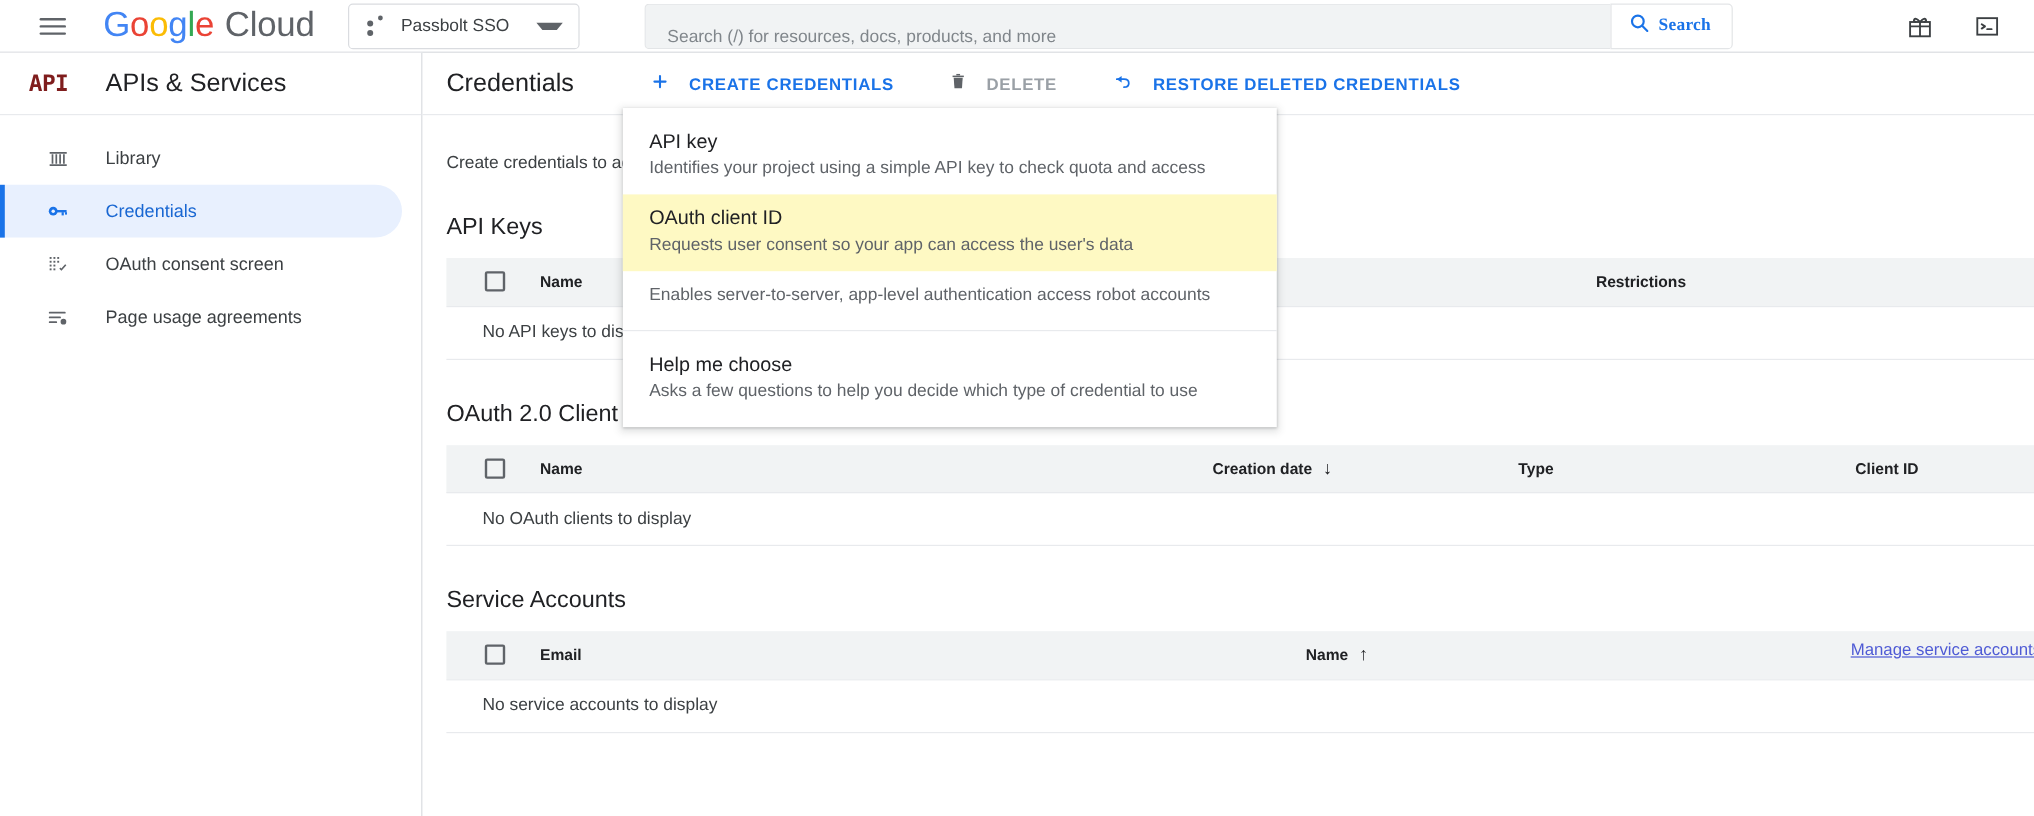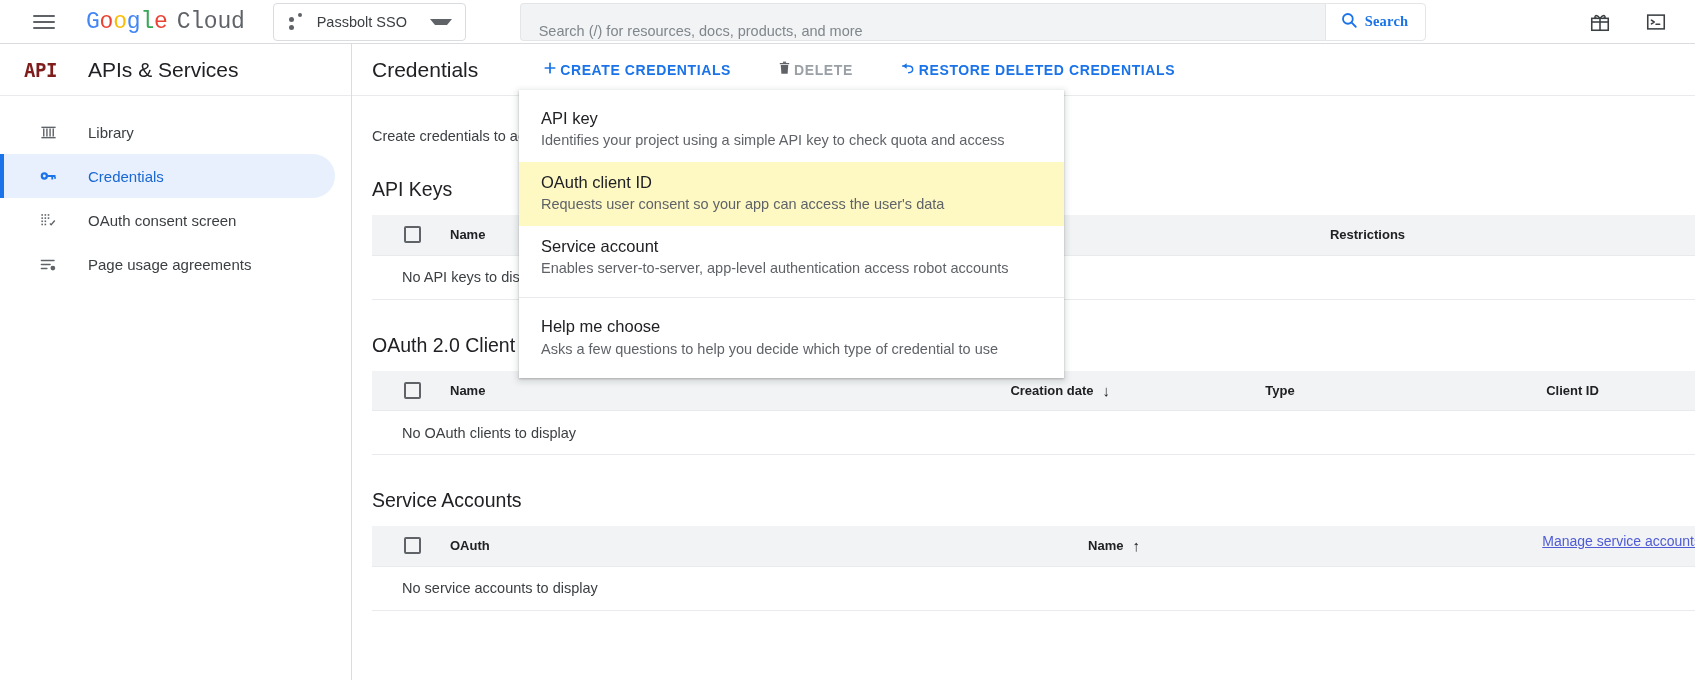--- a/index.html
+++ b/index.html
@@ -34,27 +34,26 @@
     cursor: pointer;
   }
   .hamburger span {
     display: block;
     width: 22px; height: 2px;
     background: #5f6368;
     border-radius: 1px;
   }
   .brand {
     margin-left: 28px;
-    font-size: 23px;
+    font-size: 29px;
     letter-spacing: -0.2px;
     white-space: nowrap;
     display: flex;
     align-items: center;
     cursor: pointer;
-    font-family: Liberation Mono, monospace;
   }
   .brand .g-logo { font-weight: 400; }
   .brand .g-logo .c1 { color: #4285f4; }
   .brand .g-logo .c2 { color: #ea4335; }
   .brand .g-logo .c3 { color: #fbbc05; }
   .brand .g-logo .c4 { color: #4285f4; }
   .brand .g-logo .c5 { color: #34a853; }
   .brand .g-logo .c6 { color: #ea4335; }
   .brand .cloud { color: #5f6368; margin-left: 9px; }
 
@@ -212,21 +211,21 @@
     border-bottom: 1px solid #e8eaed;
     padding-left: 20px;
   }
   .page-title {
     font-size: 21px;
     color: #202124;
     white-space: nowrap;
   }
   .tb-actions { display: flex; align-items: center; margin-left: 54px; gap: 0; }
   .tb-btn {
-    display: flex; align-items: center; gap: 2px;
+    display: flex; align-items: center; gap: 16px;
     height: 34px;
     padding: 0 10px;
     margin-right: 26px;
     border: none; background: transparent;
     font-family: "Liberation Sans", sans-serif;
     font-size: 14px;
     font-weight: bold;
     letter-spacing: 0.6px;
     color: #1a73e8;
     text-transform: uppercase;
@@ -602,21 +601,21 @@
             <col style="width:210px">
             <col>
         </colgroup>
         <thead>
           <tr>
             <th class="col-cbx">
               <span class="cbx"></span>
             </th>
             <th>
               <span class="th-inner">
-                  <span>OAuth</span>
+                  <span>Email</span>
                 </span>
             </th>
             <th style="text-align:right">
               <span class="th-inner">
                 <span>Name</span>
                 <span class="sort-arrow">↑</span>
               </span>
             </th>
             <th></th>
           </tr>
@@ -638,21 +637,20 @@
     <div class="mi-title">API key</div>
     <div class="mi-desc">Identifies your project using a simple API key to check quota and access</div>
   </div>
 
   <div class="menu-item hover">
     <div class="mi-title">OAuth client ID</div>
     <div class="mi-desc">Requests user consent so your app can access the user's data</div>
   </div>
 
   <div class="menu-item">
-    <div class="mi-title">Service account</div>
     <div class="mi-desc">Enables server-to-server, app-level authentication access robot accounts</div>
   </div>
 
   <div class="menu-sep"></div>
 
   <div class="menu-item">
     <div class="mi-title">Help me choose</div>
     <div class="mi-desc">Asks a few questions to help you decide which type of credential to use</div>
   </div>
 

